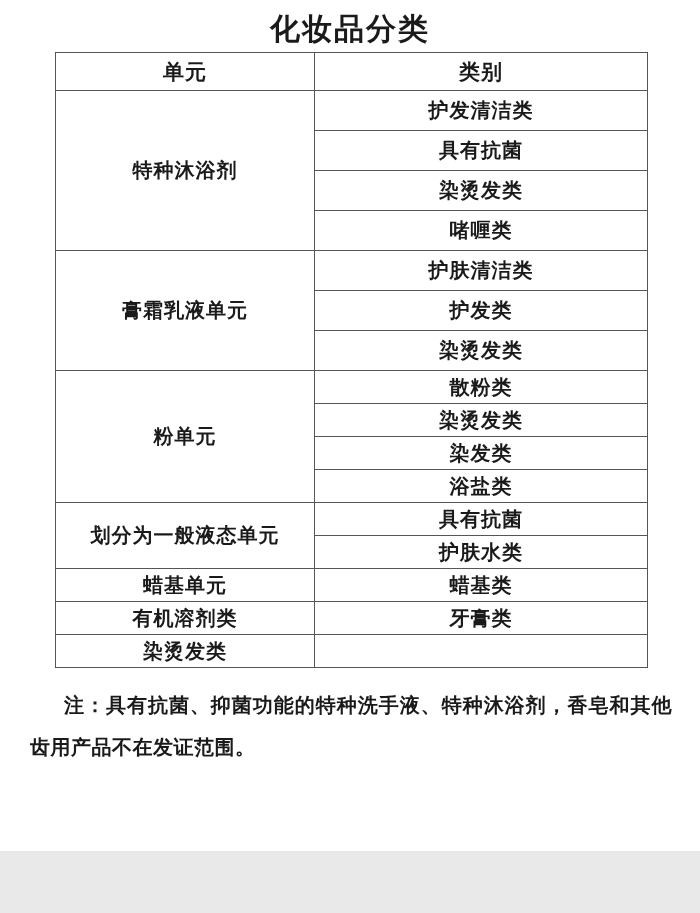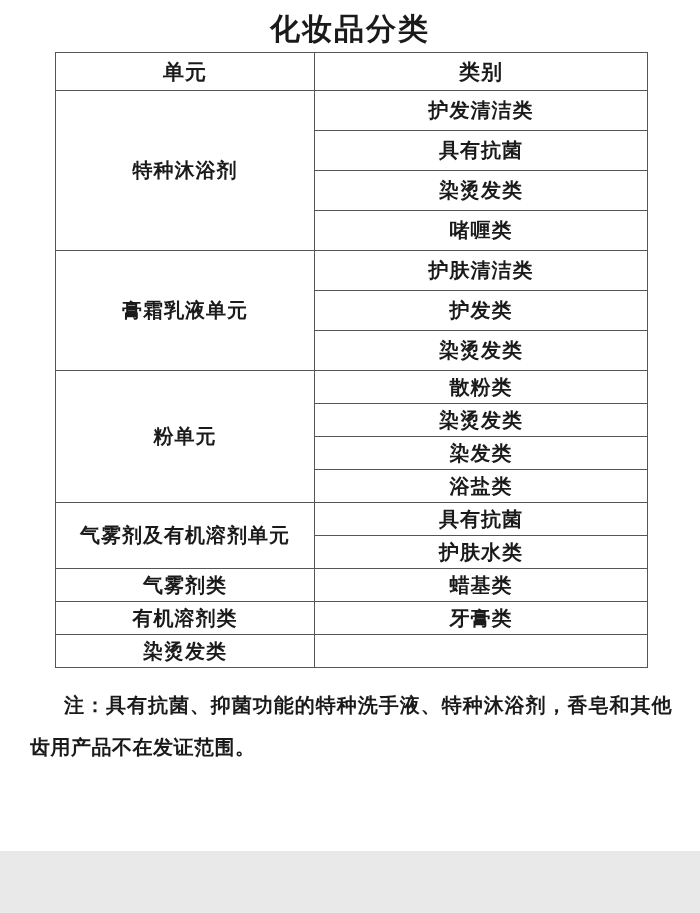--- a/index.html
+++ b/index.html
@@ -119,28 +119,28 @@
         <tr class="row-short">
           <td>染烫发类</td>
         </tr>
         <tr class="row-short">
           <td>染发类</td>
         </tr>
         <tr class="row-short">
           <td>浴盐类</td>
         </tr>
         <tr class="row-short">
-          <td rowspan="2">气雾剂及有机溶剂单元</td>
+          <td rowspan="2">划分为一般液态单元</td>
           <td>具有抗菌</td>
         </tr>
         <tr class="row-short">
           <td>护肤水类</td>
         </tr>
         <tr class="row-short">
-          <td rowspan="1">气雾剂类</td>
+          <td rowspan="1">蜡基单元</td>
           <td>蜡基类</td>
         </tr>
         <tr class="row-short">
           <td rowspan="1">有机溶剂类</td>
           <td>牙膏类</td>
         </tr>
         <tr class="row-short">
           <td rowspan="1">染烫发类</td>
           <td></td>
         </tr>

